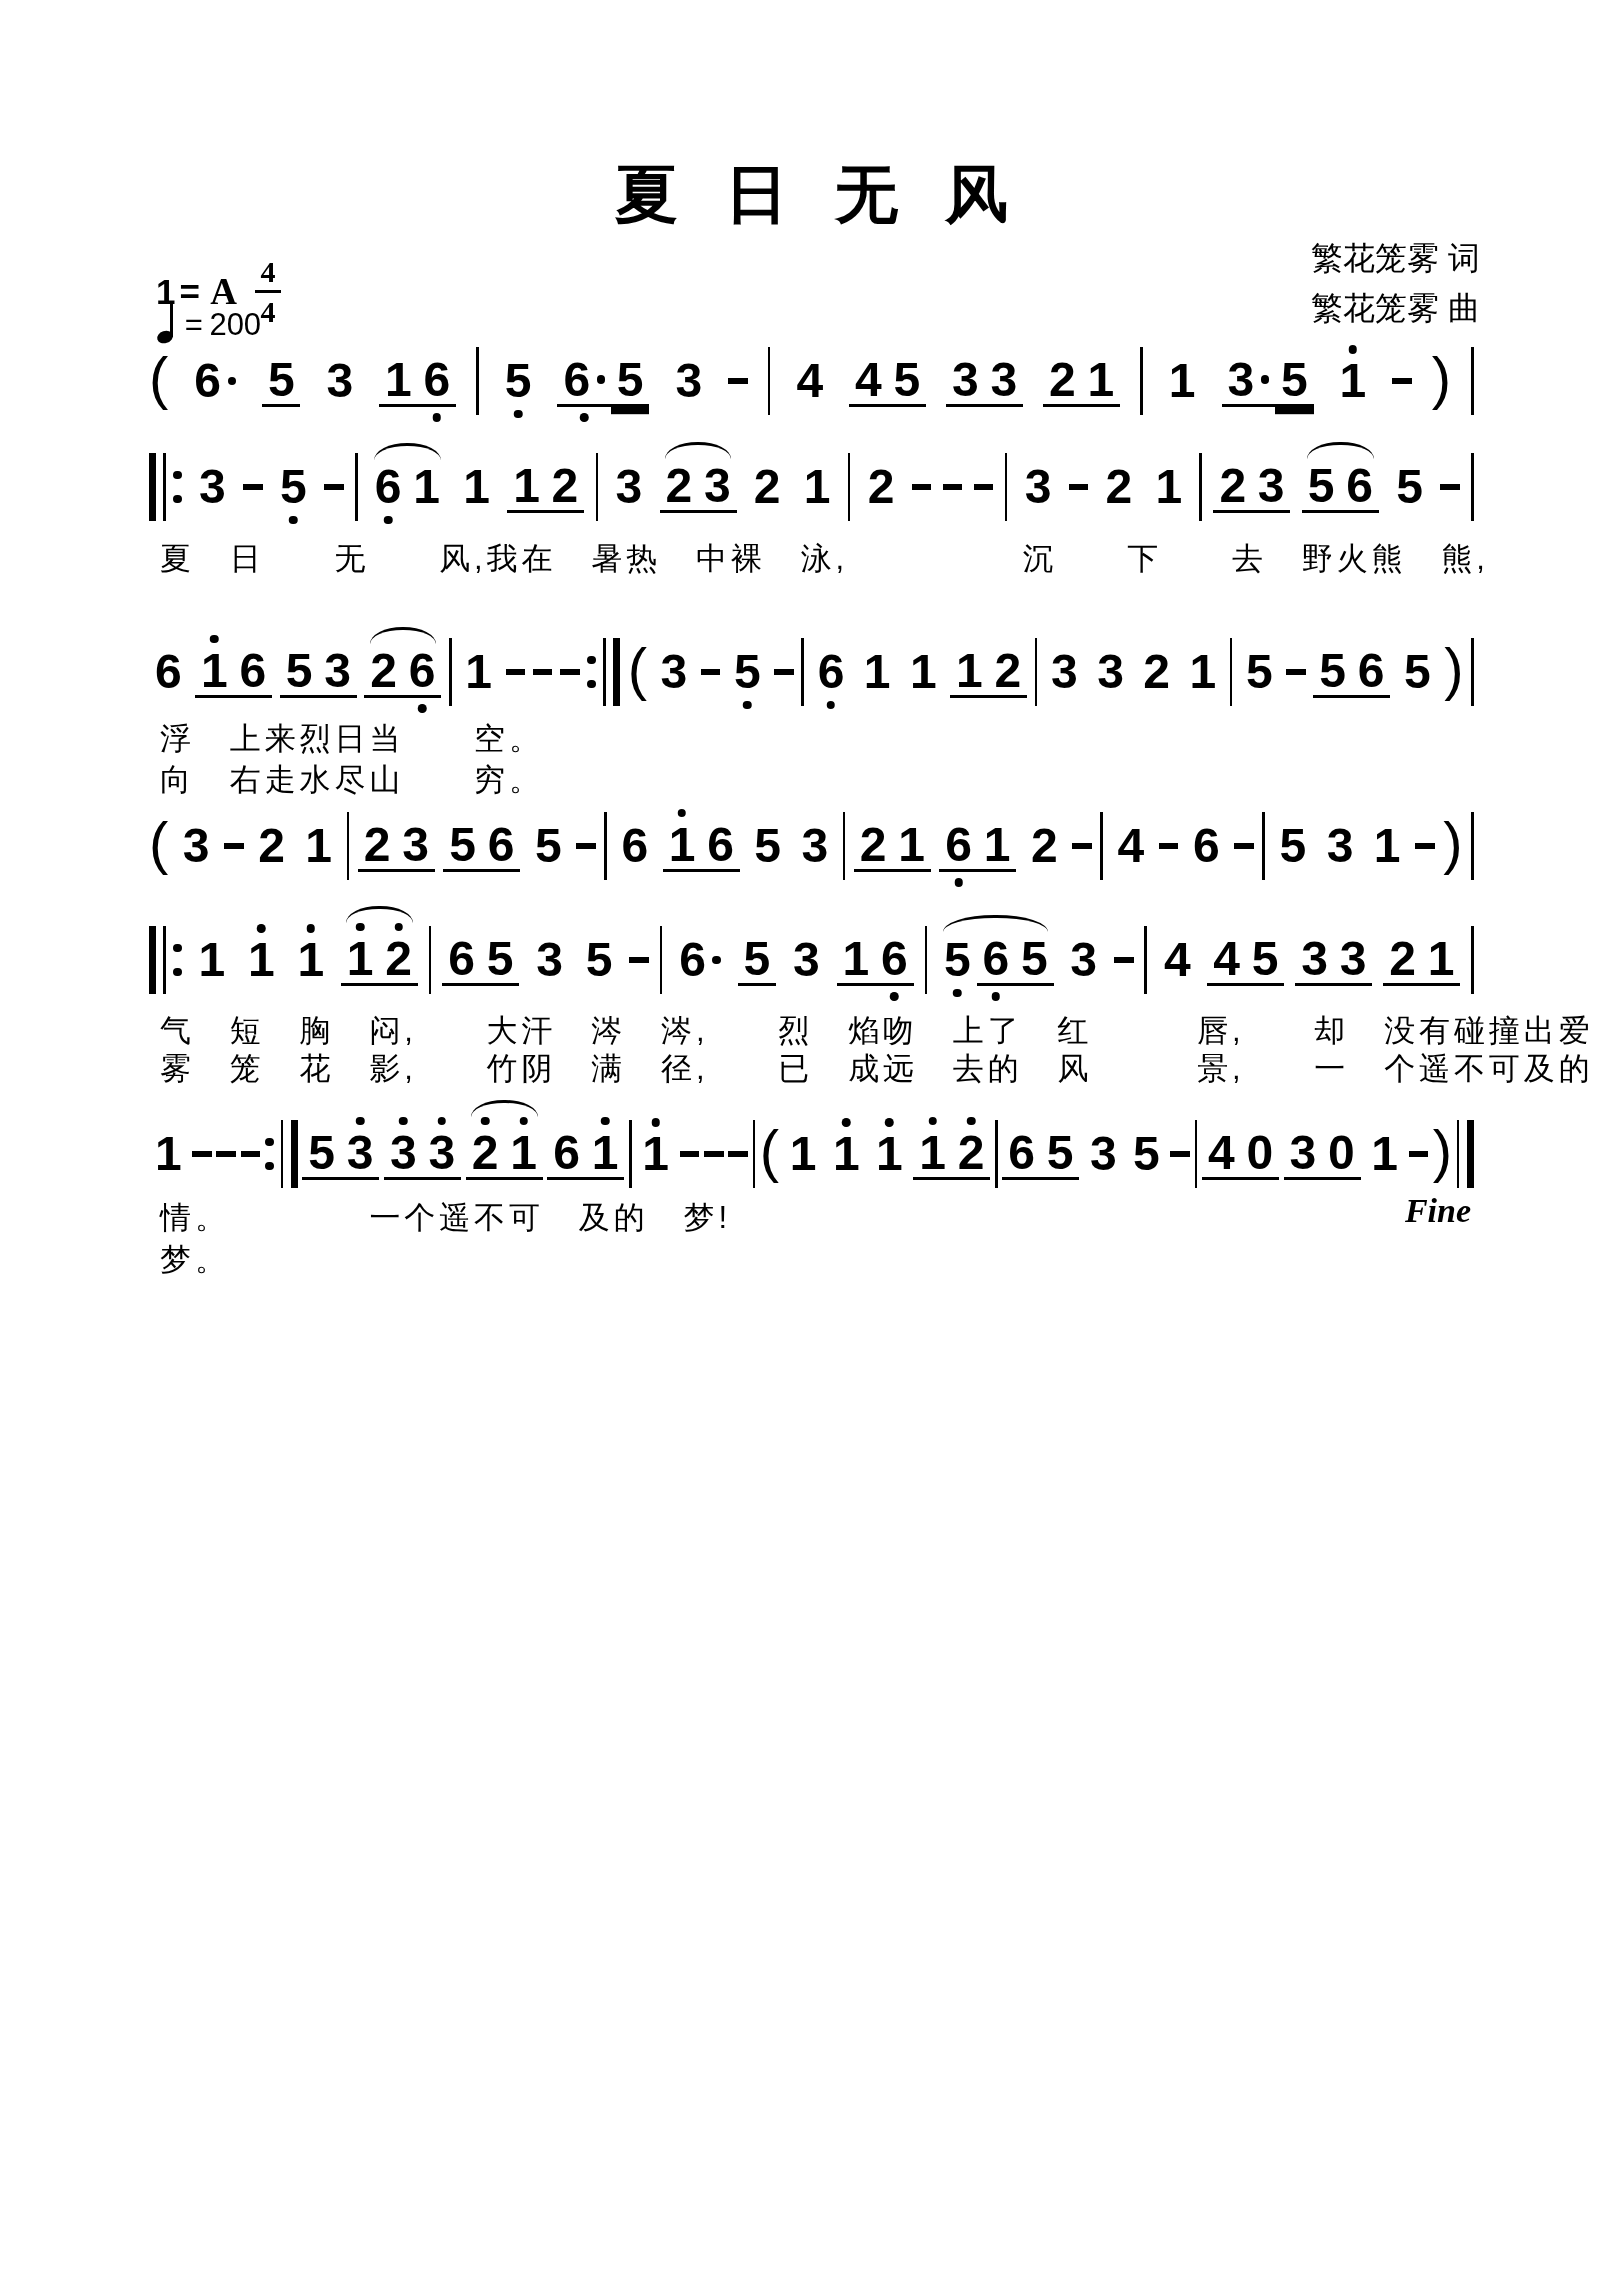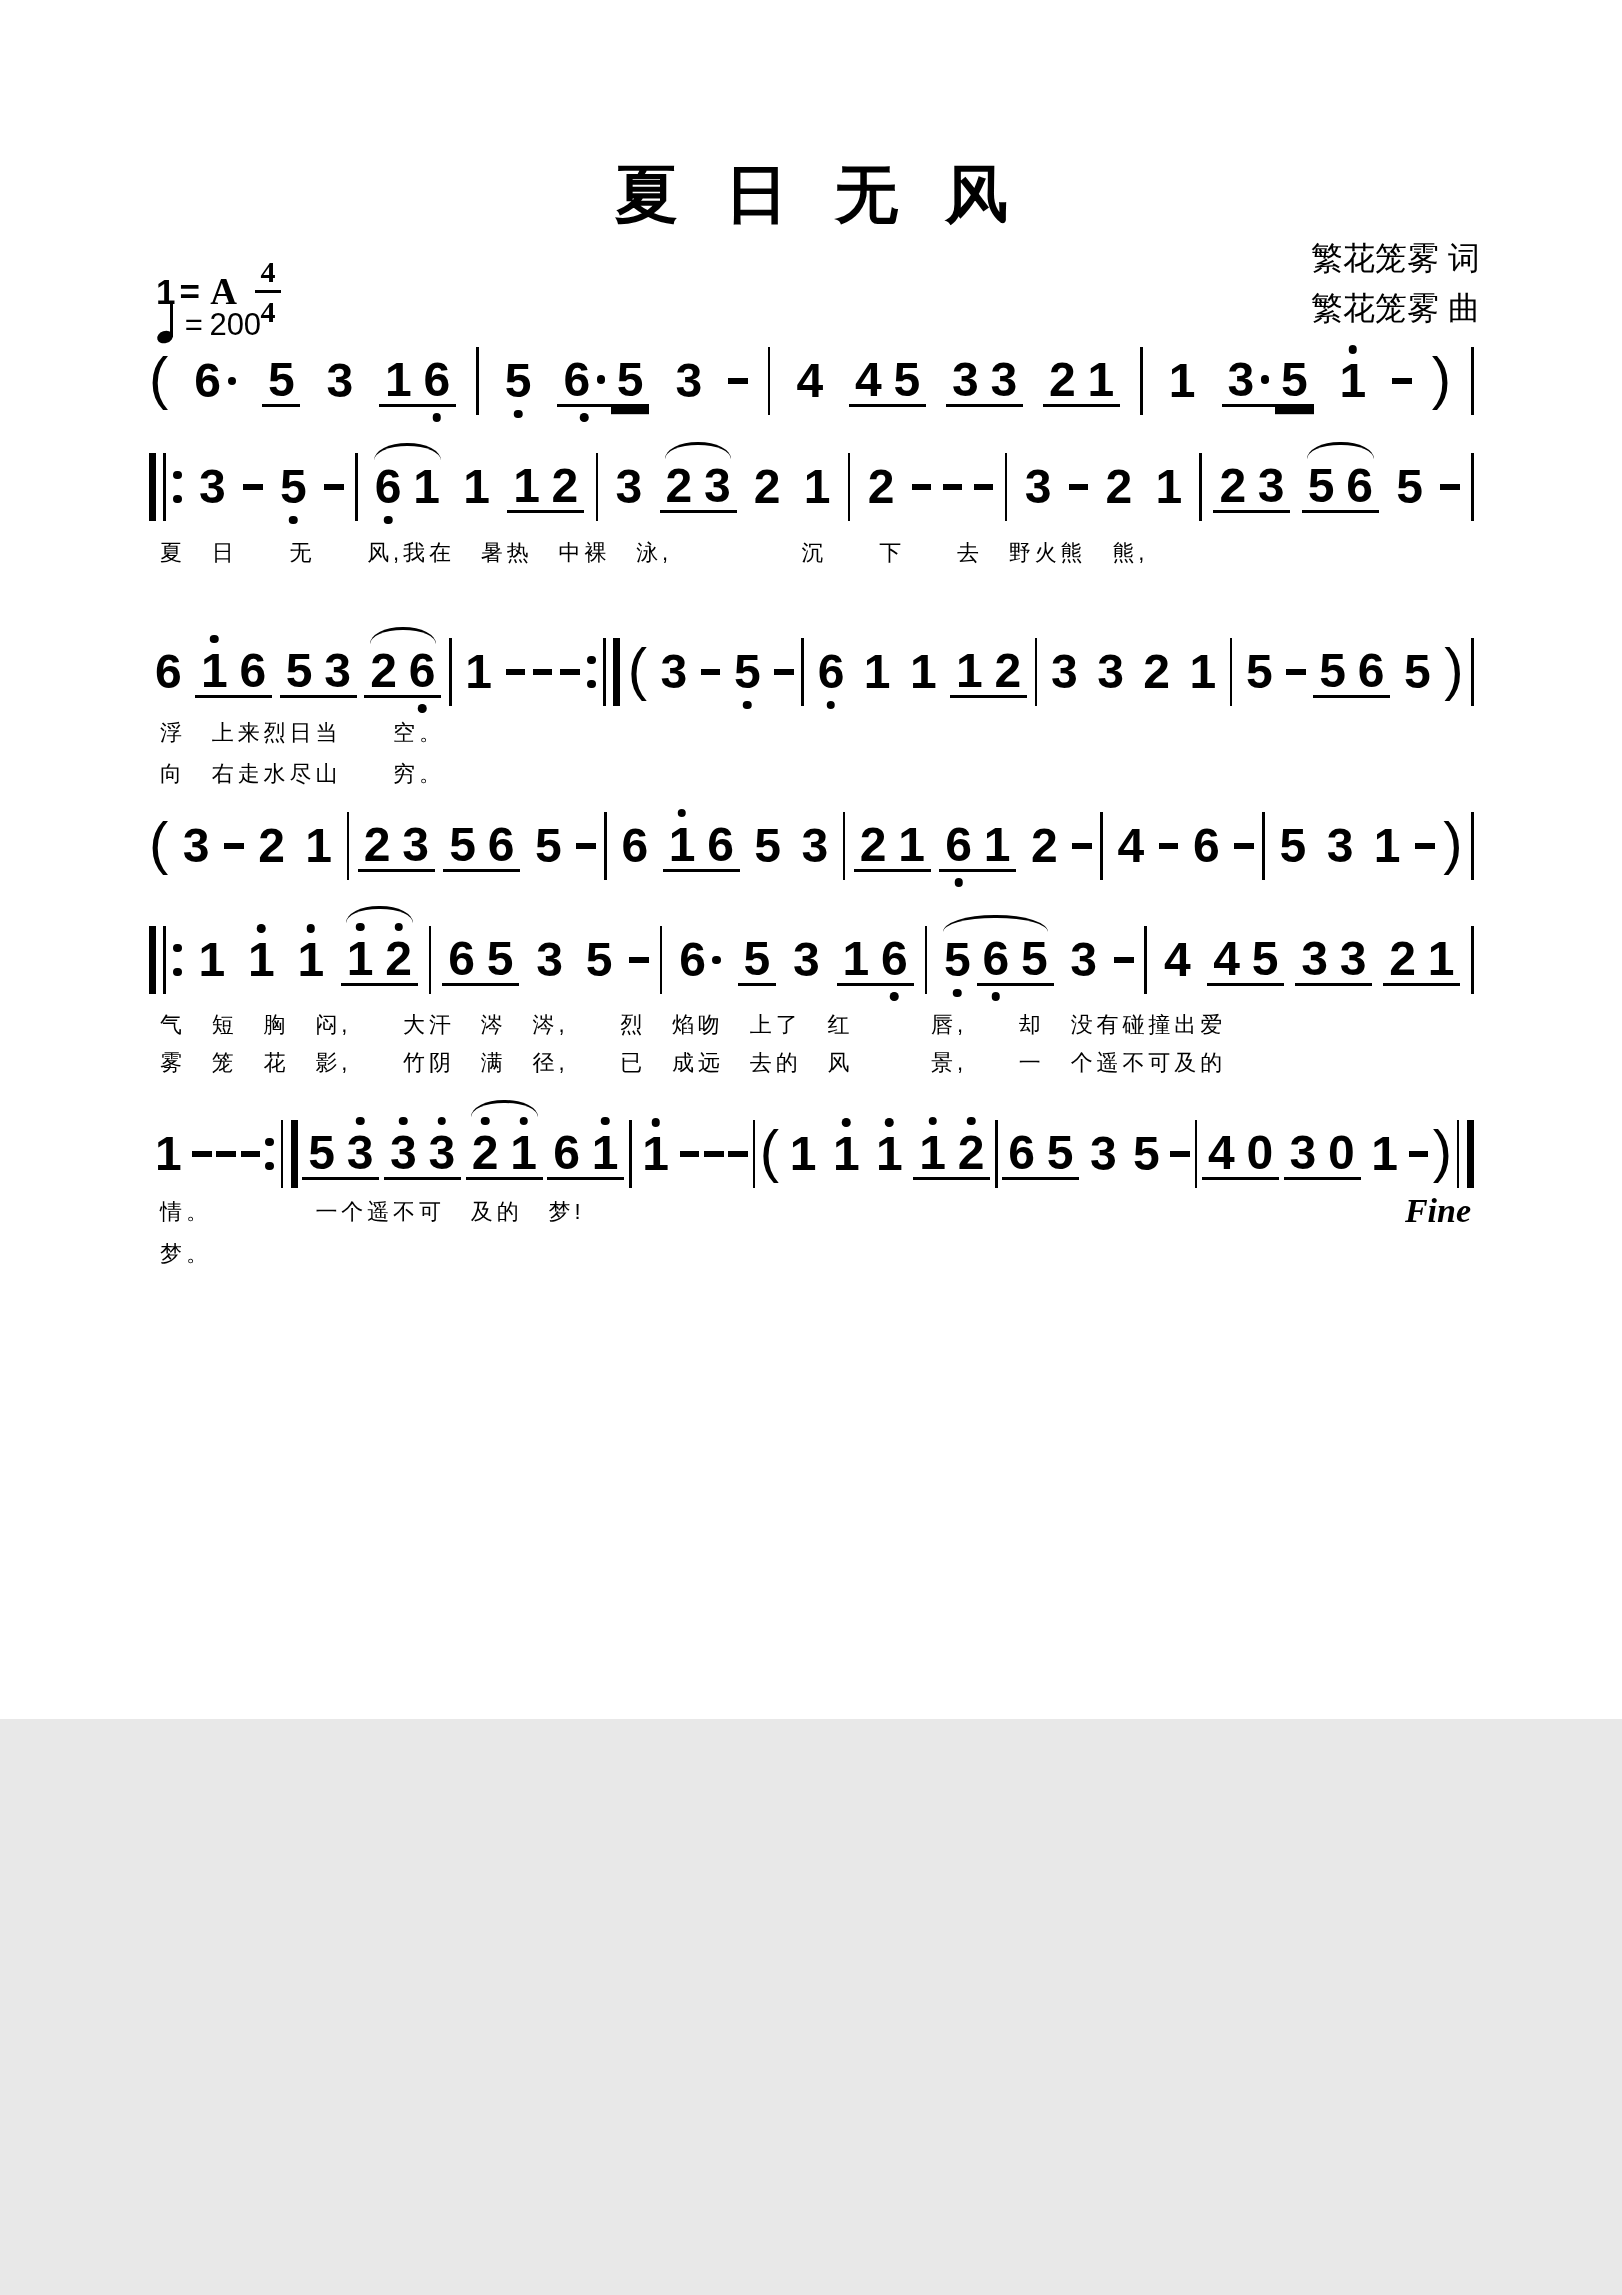--- a/index.html
+++ b/index.html
@@ -1,16 +1,16 @@
 <!DOCTYPE html>
 <html style="font-size:10.5px"><head>
 <meta charset="utf-8">
 <style>
   html,body{margin:0;padding:0;background:#e8e8e8;}
-  .sheet{position:relative;width:1623px;height:1719px;background:#ffffff;color:#000;
+  .sheet{position:relative;width:1623px;height:2295px;background:#ffffff;color:#000;
          font-family:"Liberation Sans",sans-serif;overflow:hidden;}
 
   
   .title{position:absolute;top:152px;left:0;right:0;text-align:center;
          font-size:63px;font-weight:bold;letter-spacing:47px;text-indent:47px;}
   .credits{position:absolute;top:234px;right:143px;
            font-size:32px;line-height:1.55;}
   .keyrow{position:absolute;top:257px;left:156px;display:flex;align-items:center;}
   .key1{font:bold 35px "Liberation Sans",sans-serif;letter-spacing:3.9px;}
   .keyA{font:bold 37px "Liberation Serif",serif;margin-left:6.5px;}
@@ -48,21 +48,21 @@
   .bar{width:2.6px;height:68px;background:#000;}
   .rpt{display:inline-flex;align-items:center;gap:7.2px;height:68px;}
   .rpt .thick{width:7.2px;height:100%;background:#000;}
   .rpt .thin{width:2.6px;height:100%;background:#000;}
   .rdots{display:flex;flex-direction:column;gap:15.7px;}
   .rdots i{width:8.5px;height:8.5px;border-radius:50%;background:#000;display:block;}
   .dash{width:19.6px;height:5.2px;background:#000;}
   .paren{font-size:58px;font-weight:400;transform:translateY(-2.6px);}
 
   
-  .lyr{position:absolute;left:160px;right:137px;font-size:22px;letter-spacing:3.9px;
+  .lyr{position:absolute;left:160px;right:137px;font-size:31px;letter-spacing:3.9px;
        white-space:pre;}
   .fine{position:absolute;right:152px;font-family:"Liberation Serif",serif;
         font-style:italic;font-weight:bold;font-size:34px;}
 </style>
 </head>
 <body>
 
 <div class="sheet">
 
   <div class="title">夏日无风</div>

